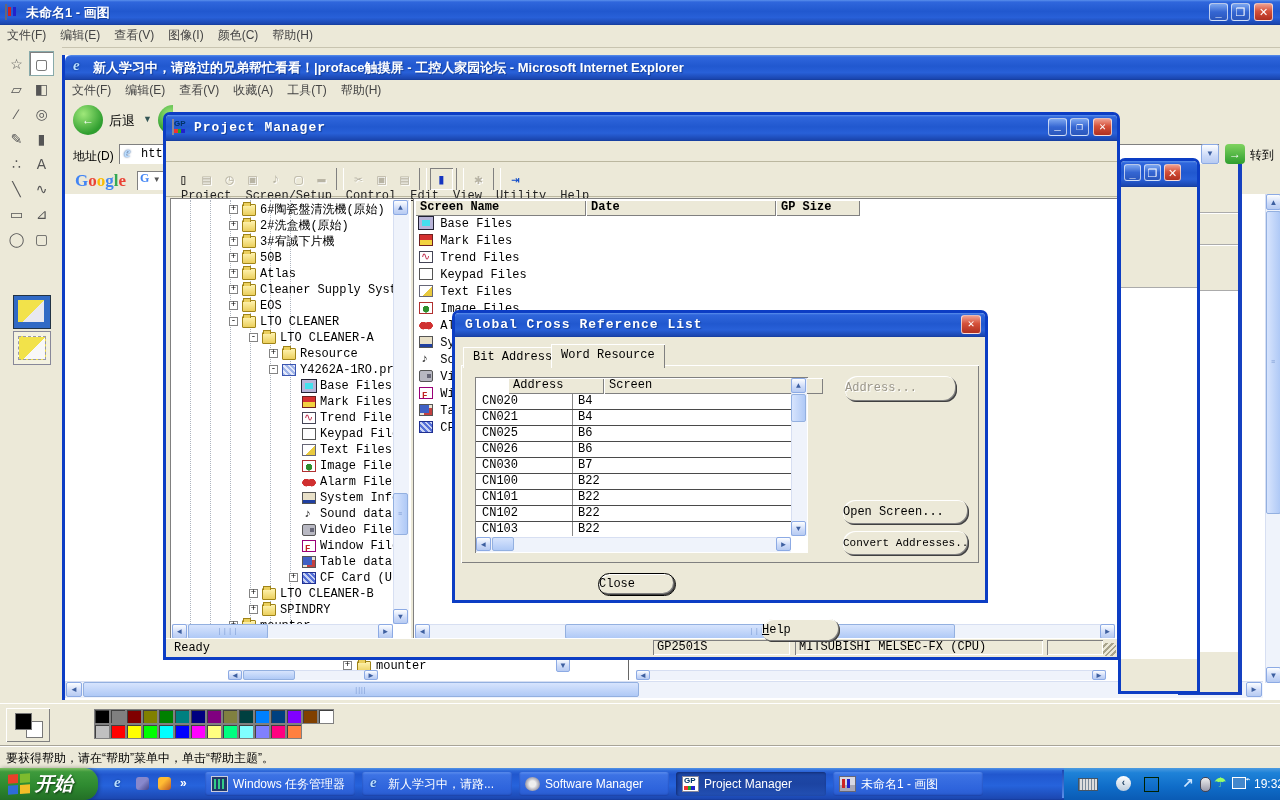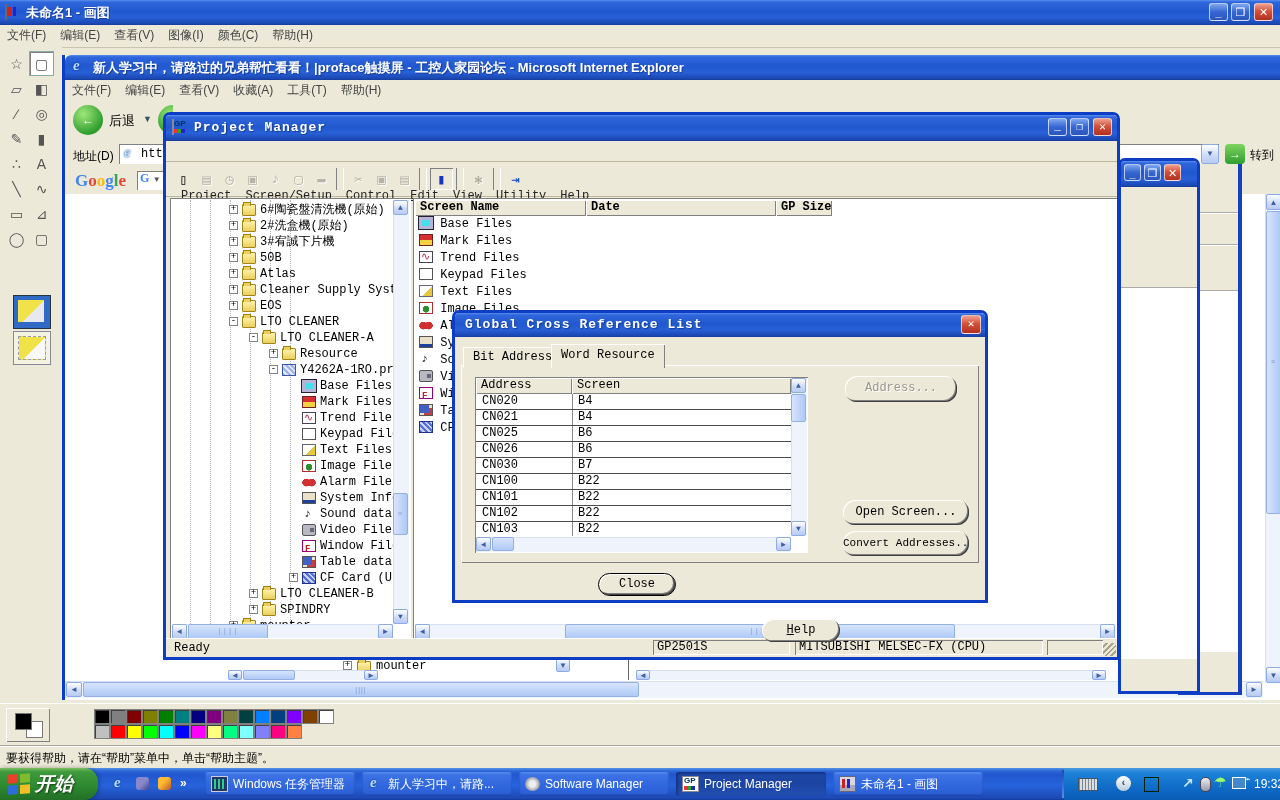--- a/index.html
+++ b/index.html
@@ -15,21 +15,21 @@
   .tb-title{color:#fff;font-weight:bold;text-shadow:1px 1px 1px #00226688;white-space:nowrap;overflow:hidden;}
   .winborder{border:3px solid #0C3DC4;}
   .cap-btn{width:19px;height:18px;border-radius:3px;border:1px solid #FFFFFFAA;
            background:linear-gradient(180deg,#7DA7F0,#3566D2 50%,#2B57BC);color:#fff;
            font-size:11px;line-height:16px;text-align:center;font-weight:bold;box-sizing:border-box;}
   .cap-close{background:linear-gradient(180deg,#F0A090,#D5513A 45%,#B03020);}
   .face{background:#ECE9D8;}
   .sunken-lt{box-shadow:inset 1px 1px 0 #808080, inset -1px -1px 0 #fff;}
   .raised{box-shadow:inset 1px 1px 0 #fff, inset -1px -1px 0 #808080;}
   .btn3d{background:#ECE9D8;box-shadow:inset -1px -1px 0 #404040, inset 1px 1px 0 #fff, inset -2px -2px 0 #808080;
-         text-align:center;box-sizing:border-box;border-radius:12px;}
+         text-align:left;box-sizing:border-box;border-radius:12px;}
   .menu-item{display:inline-block;padding:2px 7px;white-space:nowrap;}
 
   
   .xtrack{background:#EFF3FB;box-shadow:inset 1px 1px 0 #D7DFF2;}
   .xbtn{background:linear-gradient(180deg,#FDFEFF,#CCDAF8 60%,#B7CBF2);border:1px solid #8CAAE4;border-radius:2px;
         color:#3D5FA0;font-size:8px;text-align:center;box-sizing:border-box;line-height:13px;}
   .xthumb{background:linear-gradient(90deg,#D7E4FD,#AFC9F6);border:1px solid #93B0E0;border-radius:2px;box-sizing:border-box;}
   .xthumb-h{background:linear-gradient(180deg,#D7E4FD,#AFC9F6);border:1px solid #93B0E0;border-radius:2px;box-sizing:border-box;}
   .grip{color:#7E9CD4;font-size:7px;letter-spacing:1px;text-align:center;line-height:14px;}
 
@@ -443,21 +443,21 @@
         <div class="xbtn abs" style="left:0;top:0;width:15px;height:15px;">◄</div>
         <div class="xthumb-h abs grip" style="left:16px;top:0;width:80px;height:15px;line-height:13px;">||||</div>
         <div class="xbtn abs" style="right:0;top:0;width:15px;height:15px;">►</div>
       </div>
     </div>
 
     <div class="abs sunken-lt" style="left:247px;top:83px;width:704px;height:444px;background:#fff;">
       <div class="abs" style="left:2px;top:2px;right:2px;height:16px;display:flex;font-weight:bold;">
         <div class="hdr-cell" style="width:171px;">Screen Name</div>
         <div class="hdr-cell" style="width:190px;">Date</div>
-        <div class="hdr-cell" style="width:56px;">GP Size</div>
+        <div class="hdr-cell" style="width:84px;">GP Size</div>
       </div>
       <div class="abs" id="list-rows" style="left:2px;top:18px;right:2px;bottom:20px;overflow:hidden;">
           <div class="list-row mono" style="top: 0px;"><span class="fico fico-base"></span><span> Base Files</span></div>
           <div class="list-row mono" style="top: 17px;"><span class="fico fico-mark"></span><span> Mark Files</span></div>
           <div class="list-row mono" style="top: 34px;"><span class="fico fico-trend"></span><span> Trend Files</span></div>
           <div class="list-row mono" style="top: 51px;"><span class="fico fico-keypad"></span><span> Keypad Files</span></div>
           <div class="list-row mono" style="top: 68px;"><span class="fico fico-text"></span><span> Text Files</span></div>
           <div class="list-row mono" style="top: 85px;"><span class="fico fico-image"></span><span> Image Files</span></div>
           <div class="list-row mono" style="top: 102px;"><span class="fico fico-alarm"></span><span> Alarm Files</span></div>
           <div class="list-row mono" style="top: 119px;"><span class="fico fico-sysinfo"></span><span> System Information</span></div>
@@ -487,21 +487,21 @@
     <div class="tbgrad" style="height:24px;border-radius:4px 4px 0 0;position:relative;">
       <span class="abs tb-title mono" style="left:10px;top:4px;font-size:13px;letter-spacing:1px;">Global Cross Reference List</span>
       <span class="abs cap-btn cap-close" style="right:4px;top:2px;width:20px;height:19px;">✕</span>
     </div>
 
     <div class="abs raised" style="left:6px;top:52px;width:518px;height:198px;background:#ECE9D8;"></div>
     <div class="abs" style="left:8px;top:34px;height:21px;background:#ECE9D8;box-shadow:inset 1px 1px 0 #fff,inset -1px 0 0 #808080;padding:3px 10px 0;box-sizing:border-box;">Bit Address</div>
     <div class="abs" style="left:96px;top:31px;height:24px;background:#ECE9D8;box-shadow:inset 1px 1px 0 #fff,inset -1px 0 0 #808080,0 1px 0 #ECE9D8;padding:4px 10px 0;box-sizing:border-box;z-index:2;">Word Resource</div>
 
     <div class="abs sunken-lt" style="left:20px;top:64px;width:333px;height:176px;background:#fff;">
-      <div class="abs" style="left:1px;top:1px;width:315px;height:16px;display:flex;">
+      <div class="abs" style="left:1px;top:1px;width:315px;height:16px;display:flex;padding-left:32px;">
         <div class="hdr-cell" style="width:96px;">Address</div>
         <div class="hdr-cell" style="flex:1;">Screen</div>
       </div>
       <div class="abs" id="xref-rows" style="left:1px;top:17px;width:315px;height:142px;overflow:hidden;">
         <div class="abs" style="left:96px;top:0;bottom:0;width:1px;background:#888;"></div>
       <div class="xref-row mono" style="top: 0px;">
             <span class="xref-c1">CN020</span>
             <span class="xref-c2">B4</span>
           </div>
           <div class="xref-row mono" style="top: 16px;">

